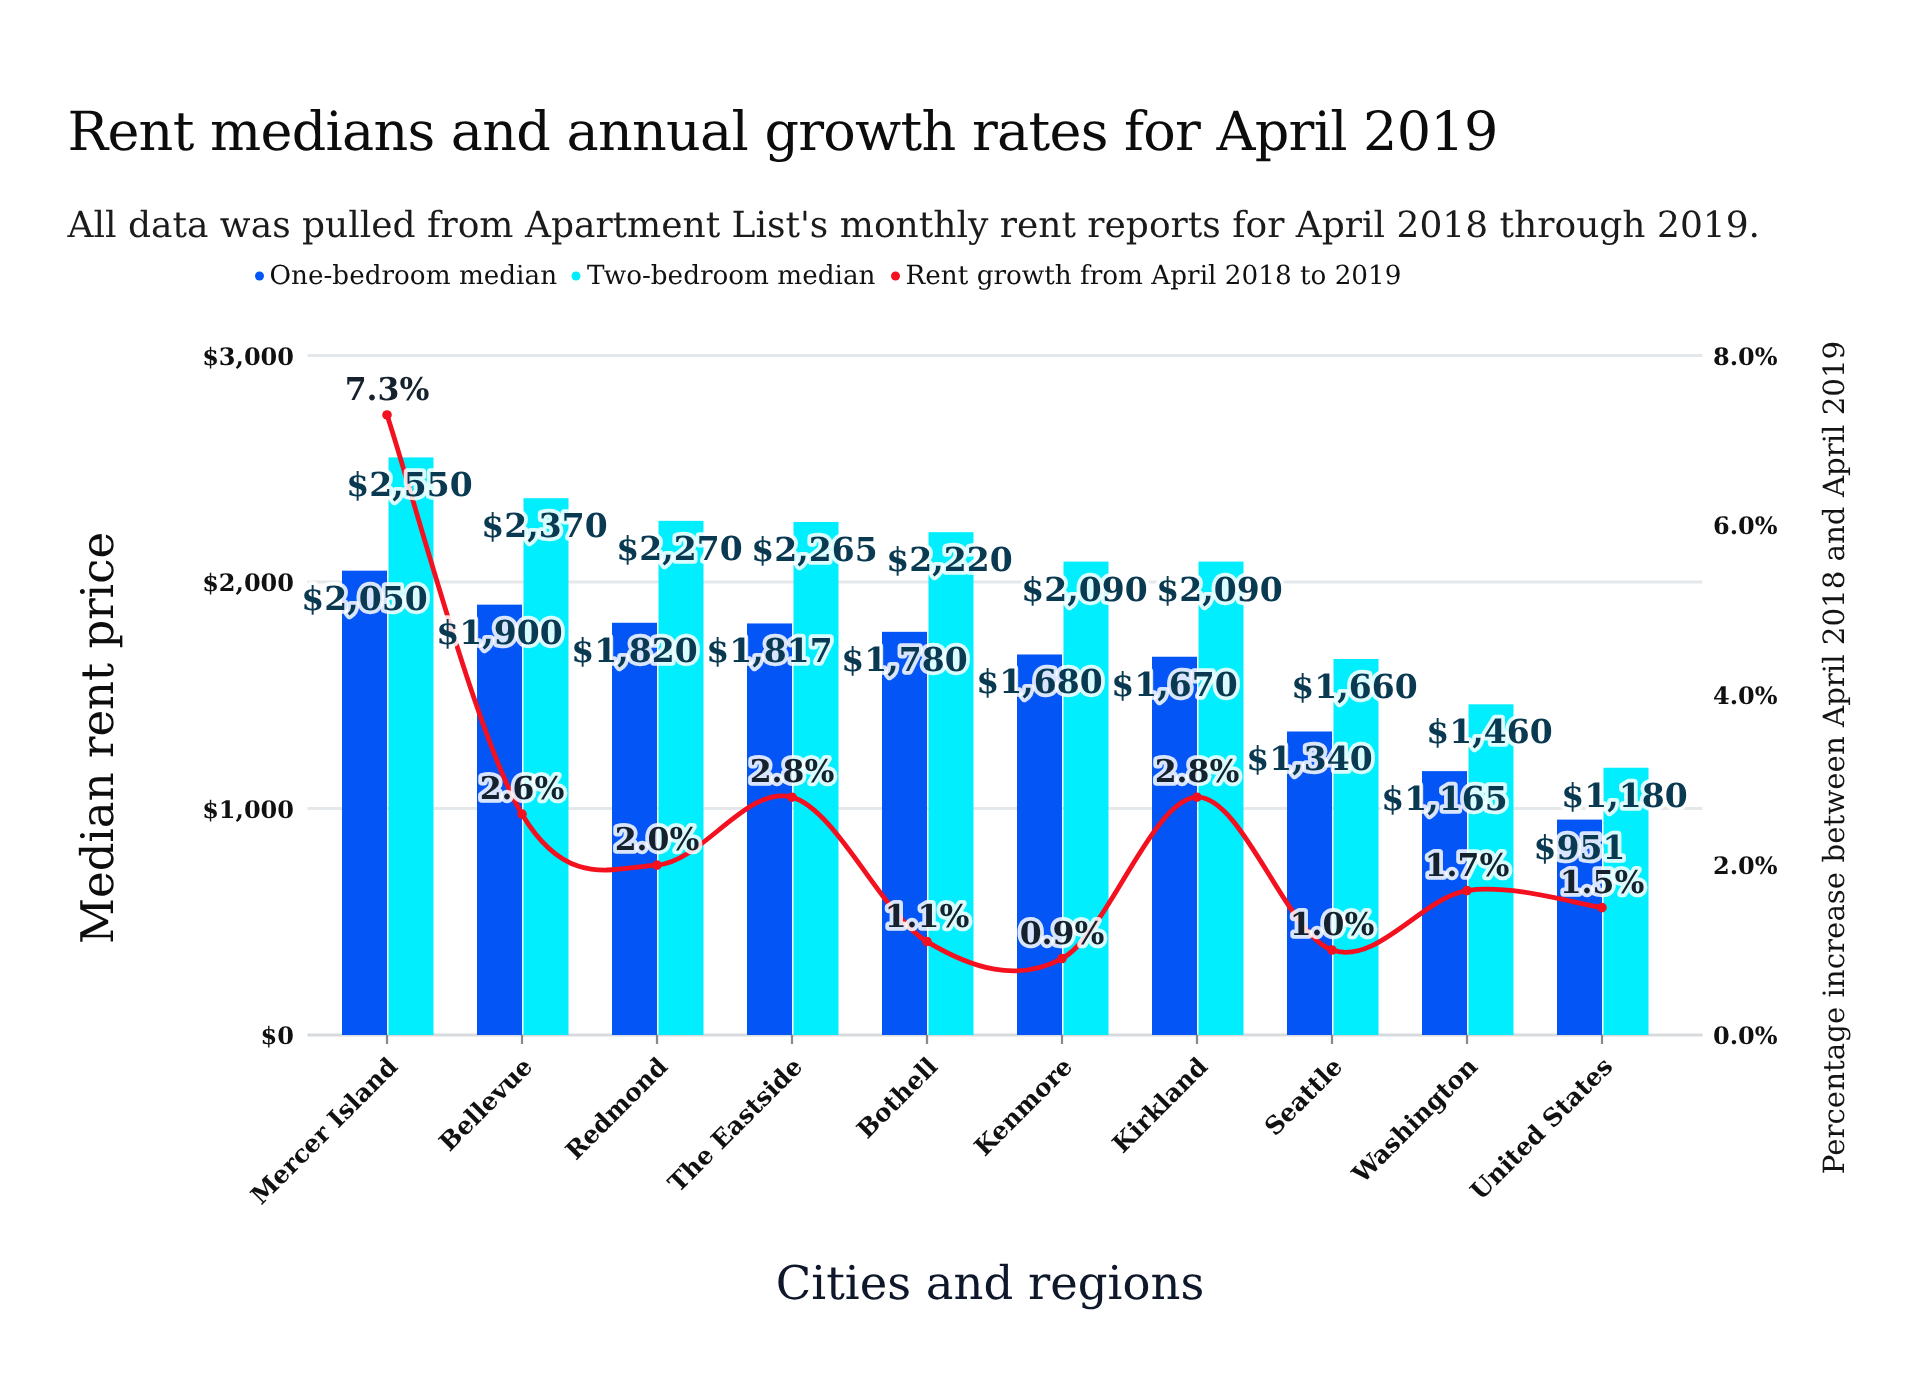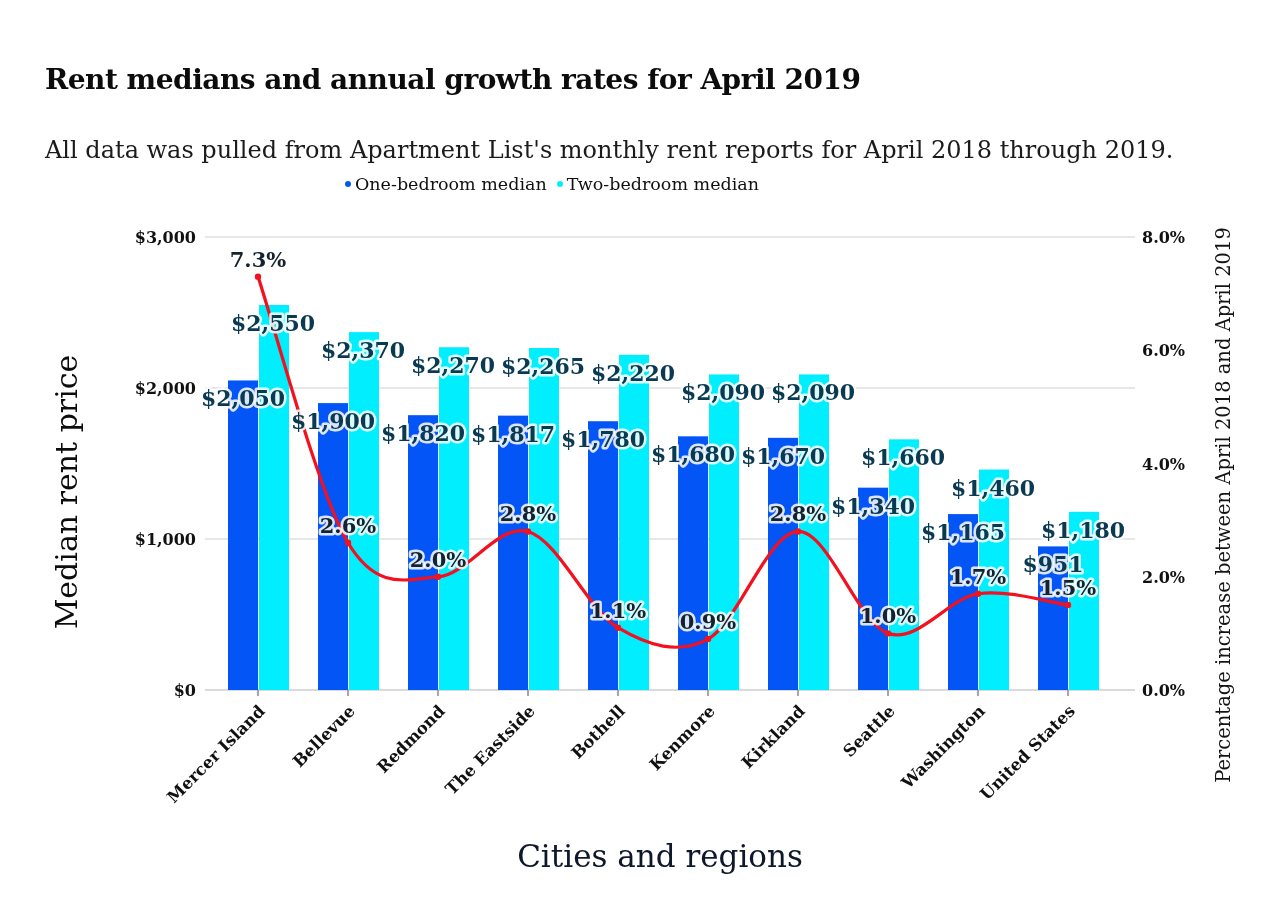--- a/index.html
+++ b/index.html
@@ -1,21 +1,21 @@
 <!DOCTYPE html>
 <html><head>
 <meta charset="utf-8">
 <style>
   html,body{margin:0;padding:0;}
   body{
     width:1280px;height:919px;position:relative;background:#ffffff;
     font-family:"DejaVu Serif", serif;overflow:hidden;
   }
   .title{
-    position:absolute;left:45px;top:44px;font-size:28px;font-weight:bold;
+    position:absolute;left:45px;top:44px;font-size:36px;font-weight:normal;
     color:#0c0c0c;letter-spacing:-0.5px;white-space:nowrap;text-align:right;
   }
   .subtitle{
     position:absolute;left:45px;top:112px;font-size:24px;color:#1b1b1b;white-space:nowrap;
   }
   .legend{
     position:absolute;left:0;top:174px;width:1104px;display:flex;
     justify-content:center;align-items:center;gap:10px;font-size:17.5px;color:#111;
   }
   .legend-item{display:flex;align-items:center;gap:4px;}
@@ -42,20 +42,24 @@
 <p class="subtitle">All data was pulled from Apartment List's monthly rent reports for April 2018 through 2019.</p>
 
 <div class="legend">
   <span class="legend-item">
     <span class="legend-dot" style="background: rgb(4, 85, 245);"></span>
     <span>One-bedroom median</span>
   </span>
   <span class="legend-item">
     <span class="legend-dot" style="background: rgb(0, 238, 254);"></span>
     <span>Two-bedroom median</span>
+  </span>
+  <span class="legend-item">
+    <span class="legend-dot" style="background: rgb(243, 16, 31);"></span>
+    <span>Rent growth from April 2018 to 2019</span>
   </span>
 </div>
 
 <div class="axis-title-left">Median rent price</div>
 <div class="axis-title-right">Percentage increase between April 2018 and April 2019</div>
 <div class="axis-title-bottom">Cities and regions</div>
 
 <svg id="chart" width="1280" height="919" viewBox="0 0 1280 919">
     <line x1="205" y1="690" x2="1135" y2="690" stroke="#d7dbdd" stroke-width="2"></line>
     <line x1="205" y1="539" x2="1135" y2="539" stroke="#e4e8ea" stroke-width="2"></line>

